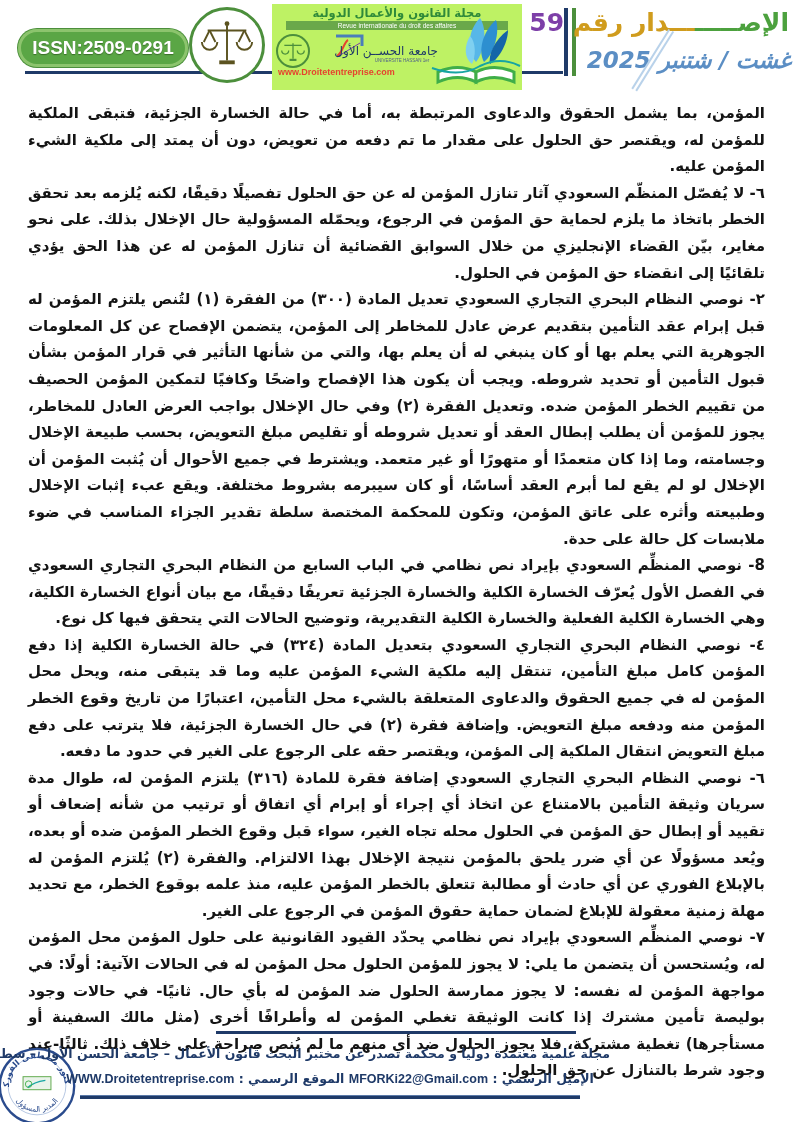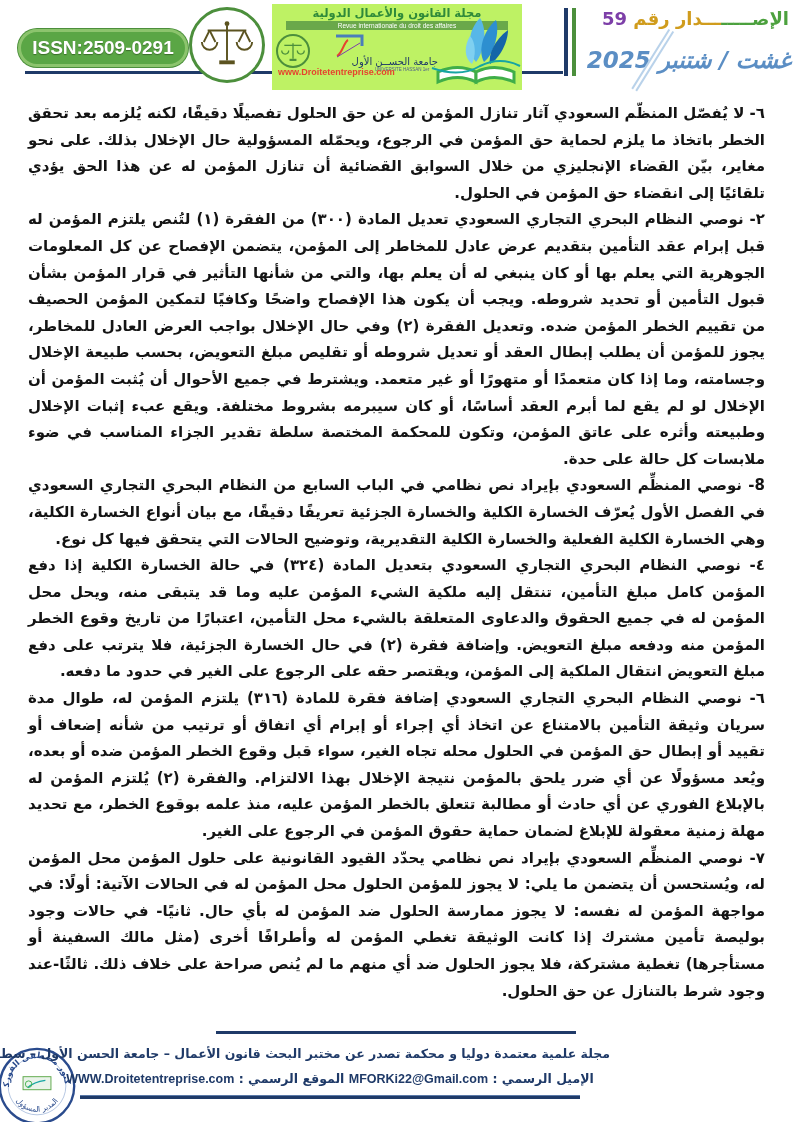--- a/index.html
+++ b/index.html
@@ -17,29 +17,29 @@
         display:flex;align-items:center;justify-content:center;}
   .banner{position:absolute;left:272px;top:4px;width:250px;height:86px;background:#bef264;}
   .banner-title{color:#2f8a3a;font-weight:bold;font-size:11.5px;text-align:center;direction:rtl;margin-top:2px;}
   .banner-band{margin:1px 14px 0 14px;background:#6aa84a;color:#ffffff;font-size:6.5px;
         text-align:center;font-family:"Liberation Sans",sans-serif;padding:1px 0;}
   .banner-mid{position:relative;height:48px;}
   .mini-scales{position:absolute;left:4px;top:4px;width:34px;height:34px;border-radius:50%;
         border:2px solid #4c8f3c;box-sizing:border-box;display:flex;align-items:center;justify-content:center;}
   .chart-ico{position:absolute;left:62px;top:4px;}
   .univ-txt{position:absolute;left:94px;top:14px;width:72px;text-align:center;}
-  .univ-ar{color:#1f3a68;font-size:10px;direction:rtl;white-space:nowrap;margin-top:12px;}
+  .univ-ar{color:#1f3a68;font-size:12px;direction:rtl;white-space:nowrap;}
   .univ-fr{color:#50618a;font-size:4.5px;font-family:"Liberation Sans",sans-serif;white-space:nowrap;}
   .book-ico{position:absolute;left:158px;top:-14px;}
   .banner-url{position:absolute;left:6px;bottom:1px;color:#e6442e;font-weight:bold;font-size:9px;
         font-family:"Liberation Sans",sans-serif;}
   .vbar-navy{position:absolute;left:564px;top:8px;width:4px;height:68px;background:#1f3a68;}
   .vbar-green{position:absolute;left:572px;top:8px;width:4px;height:68px;background:#4c8f3c;}
   .issue-block{position:absolute;left:584px;top:0;width:209px;height:95px;direction:rtl;}
-  .issue-line1{position:absolute;top:8px;right:4px;font-size:18px;font-weight:bold;white-space:nowrap;}
+  .issue-line1{position:absolute;top:8px;right:4px;font-size:25px;font-weight:bold;white-space:nowrap;}
   .issue-line2{position:absolute;top:47px;right:2px;font-size:23px;font-weight:bold;white-space:nowrap;color:#5b8ec4;font-style:italic;}
   .c-green{color:#4ca13e;} .c-gold{color:#d09c1d;} .c-purple{color:#7d3fa8;}
   .slash{position:absolute;width:70px;height:1.6px;background:#b9d2ea;transform:rotate(-58deg);transform-origin:left center;}
   .slash.s1{left:632px;top:88px;} .slash.s2{left:636px;top:90px;}
   
   .body-text{position:absolute;top:100px;right:28px;width:737px;direction:rtl;
         color:#141414;font-size:15px;line-height:26.6px;font-weight:bold;text-align:justify;}
   .para{text-align:justify;}
   .para.heading{font-weight:bold;font-size:15.5px;}
   
@@ -134,20 +134,21 @@
       <span class="c-green">الإصـــــ</span><span class="c-gold">ـــدار رقم </span><span class="c-purple">59</span>
     </div>
     <div class="issue-line2">
       <span>غشت / شتنبر </span><span>2025</span>
     </div>
   </div>
   <div class="slash s1"></div>
   <div class="slash s2"></div>
 
   <div class="body-text">
+      <div class="para">المؤمن، بما يشمل الحقوق والدعاوى المرتبطة به، أما في حالة الخسارة الجزئية، فتبقى الملكية للمؤمن له، ويقتصر حق الحلول على مقدار ما تم دفعه من تعويض، دون أن يمتد إلى ملكية الشيء المؤمن عليه.</div>
       <div class="para">٦- لا يُفصّل المنظّم السعودي آثار تنازل المؤمن له عن حق الحلول تفصيلًا دقيقًا، لكنه يُلزمه بعد تحقق الخطر باتخاذ ما يلزم لحماية حق المؤمن في الرجوع، ويحمّله المسؤولية حال الإخلال بذلك. على نحو مغاير، بيّن القضاء الإنجليزي من خلال السوابق القضائية أن تنازل المؤمن له عن هذا الحق يؤدي تلقائيًا إلى انقضاء حق المؤمن في الحلول.</div>
       <div class="para">٢- نوصي النظام البحري التجاري السعودي تعديل المادة (٣٠٠) من الفقرة (١) لتُنص يلتزم المؤمن له قبل إبرام عقد التأمين بتقديم عرض عادل للمخاطر إلى المؤمن، يتضمن الإفصاح عن كل المعلومات الجوهرية التي يعلم بها أو كان ينبغي له أن يعلم بها، والتي من شأنها التأثير في قرار المؤمن بشأن قبول التأمين أو تحديد شروطه. ويجب أن يكون هذا الإفصاح واضحًا وكافيًا لتمكين المؤمن الحصيف من تقييم الخطر المؤمن ضده. وتعديل الفقرة (٢) وفي حال الإخلال بواجب العرض العادل للمخاطر، يجوز للمؤمن أن يطلب إبطال العقد أو تعديل شروطه أو تقليص مبلغ التعويض، بحسب طبيعة الإخلال وجسامته، وما إذا كان متعمدًا أو متهورًا أو غير متعمد. ويشترط في جميع الأحوال أن يُثبت المؤمن أن الإخلال لو لم يقع لما أبرم العقد أساسًا، أو كان سيبرمه بشروط مختلفة. ويقع عبء إثبات الإخلال وطبيعته وأثره على عاتق المؤمن، وتكون للمحكمة المختصة سلطة تقدير الجزاء المناسب في ضوء ملابسات كل حالة على حدة.</div>
       <div class="para">8- نوصي المنظِّم السعودي بإيراد نص نظامي في الباب السابع من النظام البحري التجاري السعودي في الفصل الأول يُعرّف الخسارة الكلية والخسارة الجزئية تعريفًا دقيقًا، مع بيان أنواع الخسارة الكلية، وهي الخسارة الكلية الفعلية والخسارة الكلية التقديرية، وتوضيح الحالات التي يتحقق فيها كل نوع.</div>
       <div class="para">٤- نوصي النظام البحري التجاري السعودي بتعديل المادة (٣٢٤) في حالة الخسارة الكلية إذا دفع المؤمن كامل مبلغ التأمين، تنتقل إليه ملكية الشيء المؤمن عليه وما قد يتبقى منه، ويحل محل المؤمن له في جميع الحقوق والدعاوى المتعلقة بالشيء محل التأمين، اعتبارًا من تاريخ وقوع الخطر المؤمن منه ودفعه مبلغ التعويض. وإضافة فقرة (٢) في حال الخسارة الجزئية، فلا يترتب على دفع مبلغ التعويض انتقال الملكية إلى المؤمن، ويقتصر حقه على الرجوع على الغير في حدود ما دفعه.</div>
       <div class="para">٦- نوصي النظام البحري التجاري السعودي إضافة فقرة للمادة (٣١٦) يلتزم المؤمن له، طوال مدة سريان وثيقة التأمين بالامتناع عن اتخاذ أي إجراء أو إبرام أي اتفاق أو ترتيب من شأنه إضعاف أو تقييد أو إبطال حق المؤمن في الحلول محله تجاه الغير، سواء قبل وقوع الخطر المؤمن ضده أو بعده، ويُعد مسؤولًا عن أي ضرر يلحق بالمؤمن نتيجة الإخلال بهذا الالتزام. والفقرة (٢) يُلتزم المؤمن له بالإبلاغ الفوري عن أي حادث أو مطالبة تتعلق بالخطر المؤمن عليه، منذ علمه بوقوع الخطر، مع تحديد مهلة زمنية معقولة للإبلاغ لضمان حماية حقوق المؤمن في الرجوع على الغير.</div>
       <div class="para">٧- نوصي المنظِّم السعودي بإيراد نص نظامي يحدّد القيود القانونية على حلول المؤمن محل المؤمن له، ويُستحسن أن يتضمن ما يلي: لا يجوز للمؤمن الحلول محل المؤمن له في الحالات الآتية: أولًا: في مواجهة المؤمن له نفسه: لا يجوز ممارسة الحلول ضد المؤمن له بأي حال.  ثانيًا- في حالات وجود بوليصة تأمين مشترك إذا كانت الوثيقة تغطي المؤمن له وأطرافًا أخرى (مثل مالك السفينة أو مستأجرها) تغطية مشتركة، فلا يجوز الحلول ضد أي منهم ما لم يُنص صراحة على خلاف ذلك. ثالثًا-عند وجود شرط بالتنازل عن حق الحلول.</div>
     </div>
 
   <div class="end-rule"></div>
 

